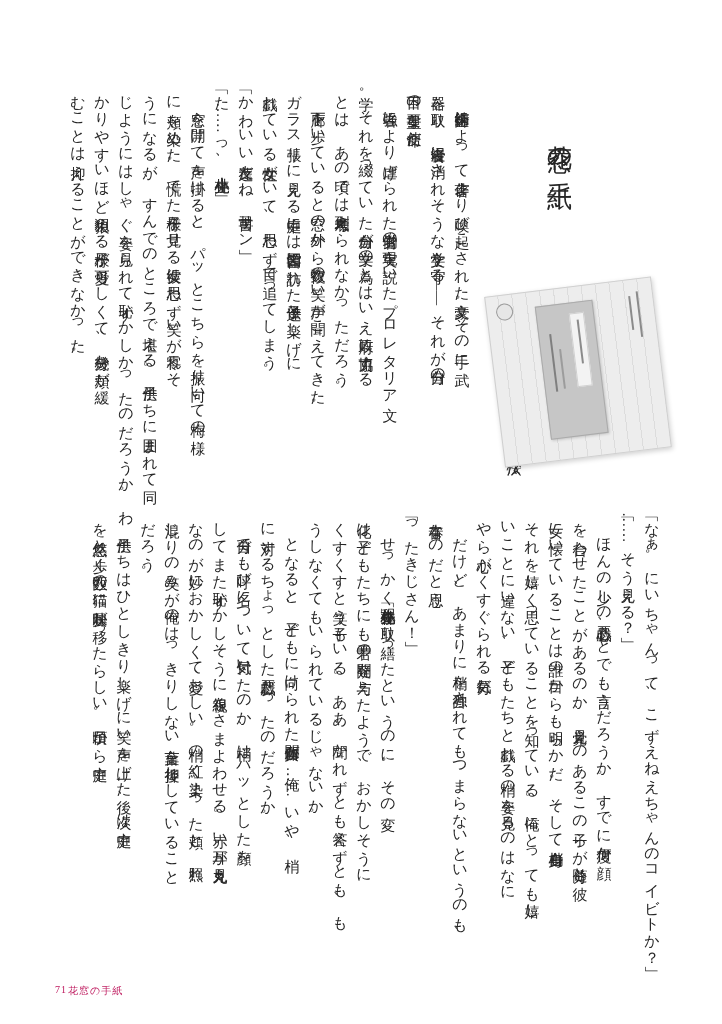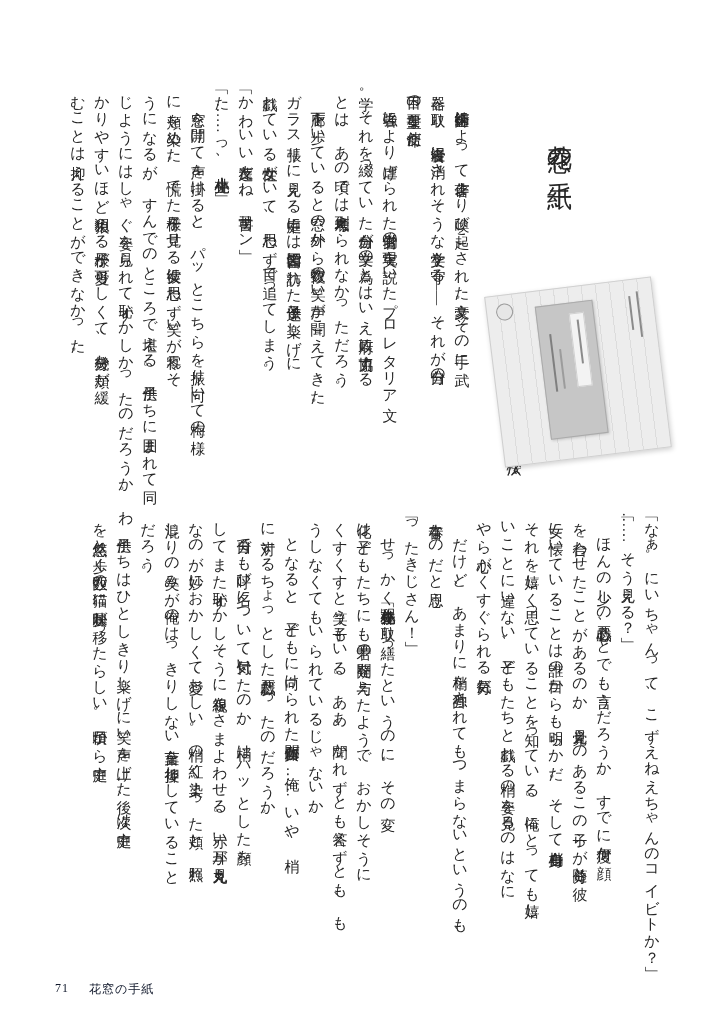--- a/index.html
+++ b/index.html
@@ -91,24 +91,24 @@
     border:1px solid #d0d0d0;
   }
   .env-label .addr-mark{right:5px;}
   .lbl-1{top:6px;height:44px;}
   .env-mark-1{position:absolute;left:10px;top:28px;width:2px;height:58px;background:#7f7f7f;}
   .env-mark-2{position:absolute;left:18px;top:44px;width:2px;height:40px;background:#9c9c9c;}
   
   .footer{
     position:absolute;
     left:55px;bottom:26px;
-    display:flex;gap:20px;
-    font-size:12px;
+    display:flex;gap:1px;
+    font-size:10px;
     letter-spacing:1px;
-    color:#0f172a;
+    color:#be185d;
   }
 </style>
 </head>
 <body>
 
 <div class="page">
 
   <section class="tier tier-top">
     <h1 class="title">花窓の手紙</h1>
     <div class="author-col">

